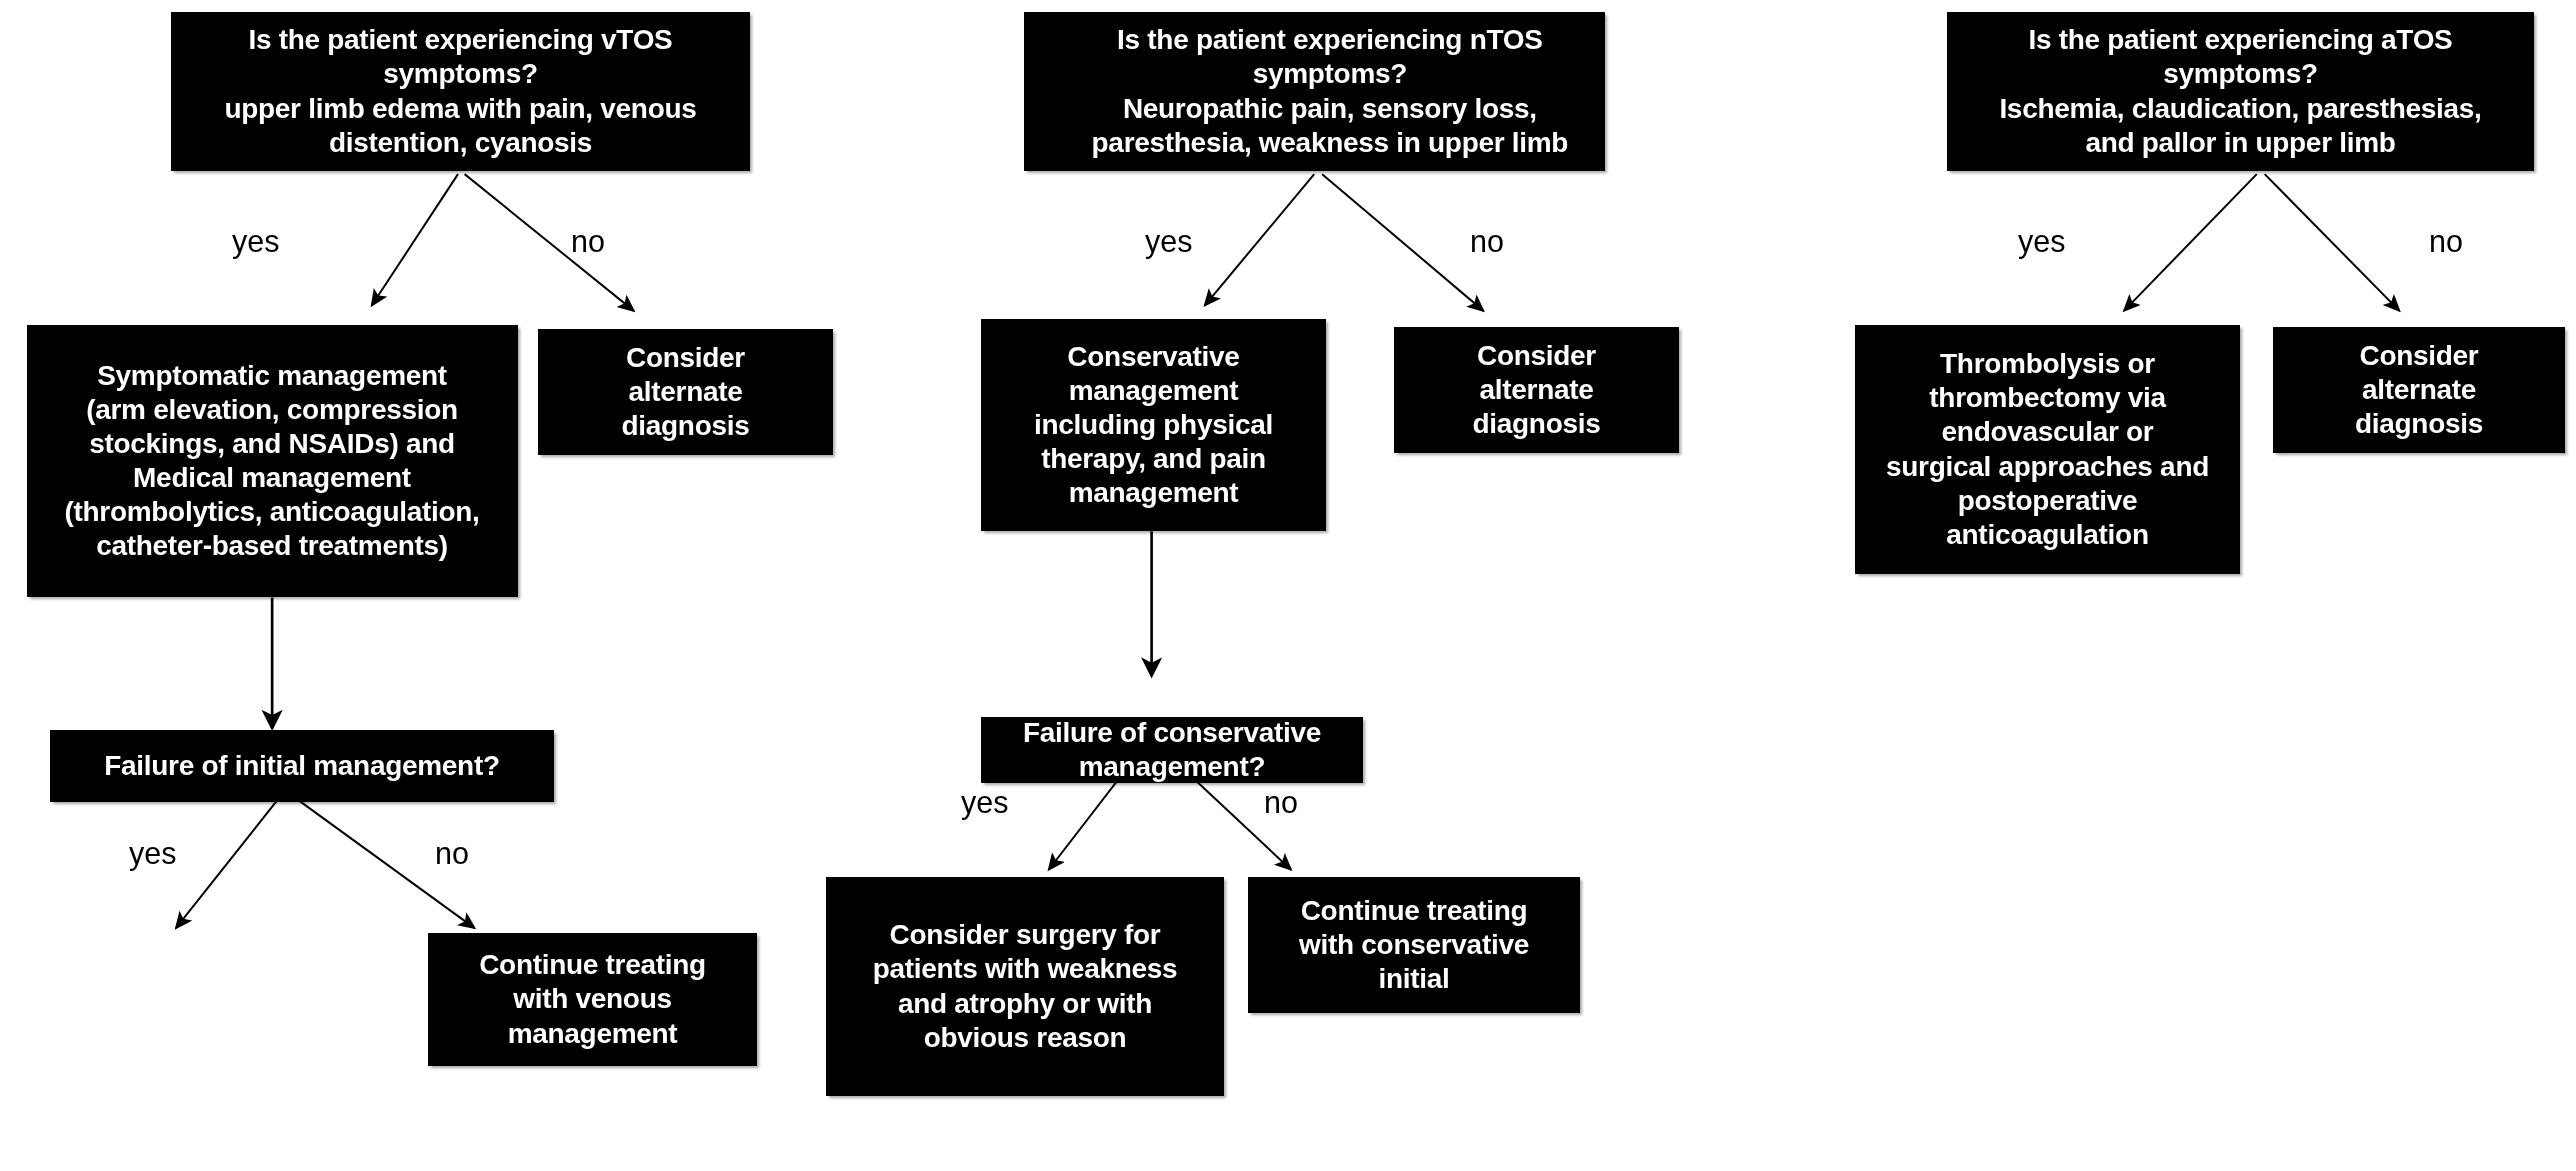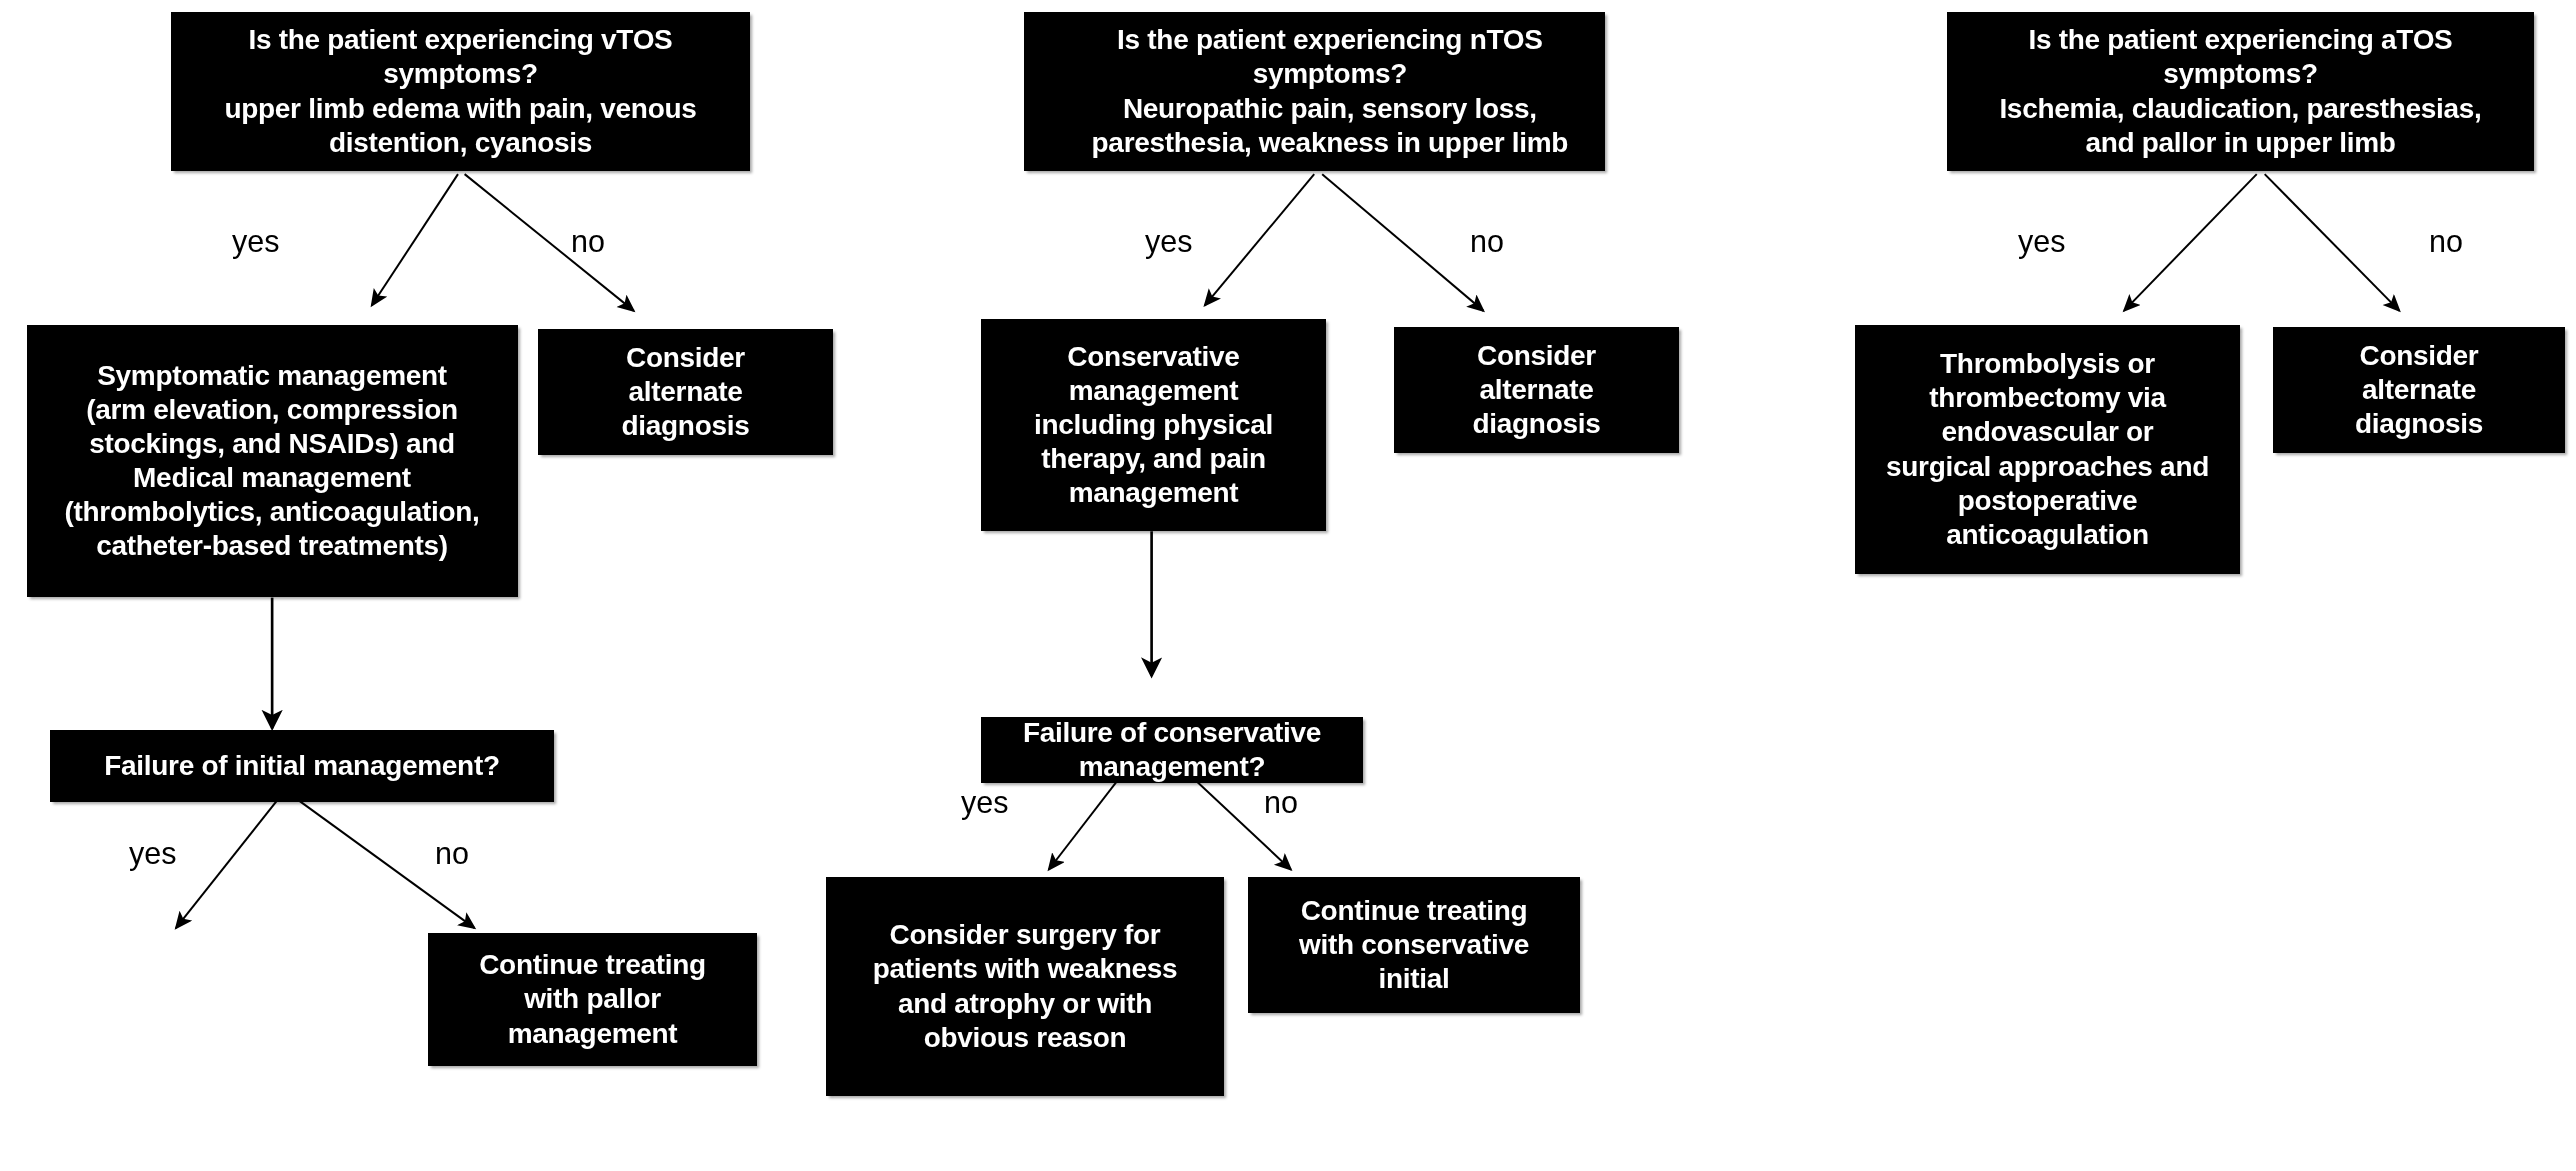--- a/index.html
+++ b/index.html
@@ -134,21 +134,21 @@
   <div class="node" style="left:50px; top:730px; width:504px; height:72px;">
     <span class="ln">Failure of initial management?</span>
   </div>
 
   <div class="edge-label" style="left:129px; top:838px;">yes</div>
   <div class="edge-label" style="left:435px; top:838px;">no</div>
 
 
   <div class="node" style="left:428px; top:933px; width:329px; height:133px;">
     <span class="ln">Continue treating</span>
-    <span class="ln">with pallor</span>
+    <span class="ln">with venous</span>
     <span class="ln">management</span>
   </div>
 
   <div class="node" style="left:1024px; top:12px; width:581px; height:159px;padding-left:40px;">
     <span class="ln">Is the patient experiencing nTOS</span>
     <span class="ln">symptoms?</span>
     <span class="ln reg">Neuropathic pain, sensory loss,</span>
     <span class="ln reg">paresthesia, weakness in upper limb</span>
   </div>
 

